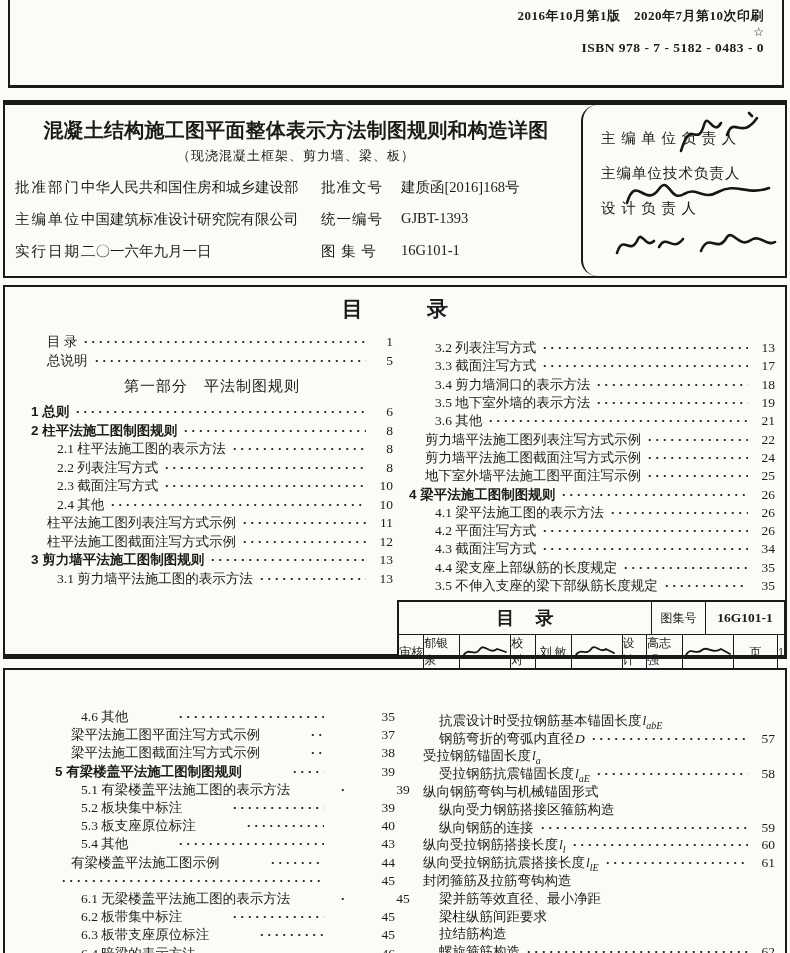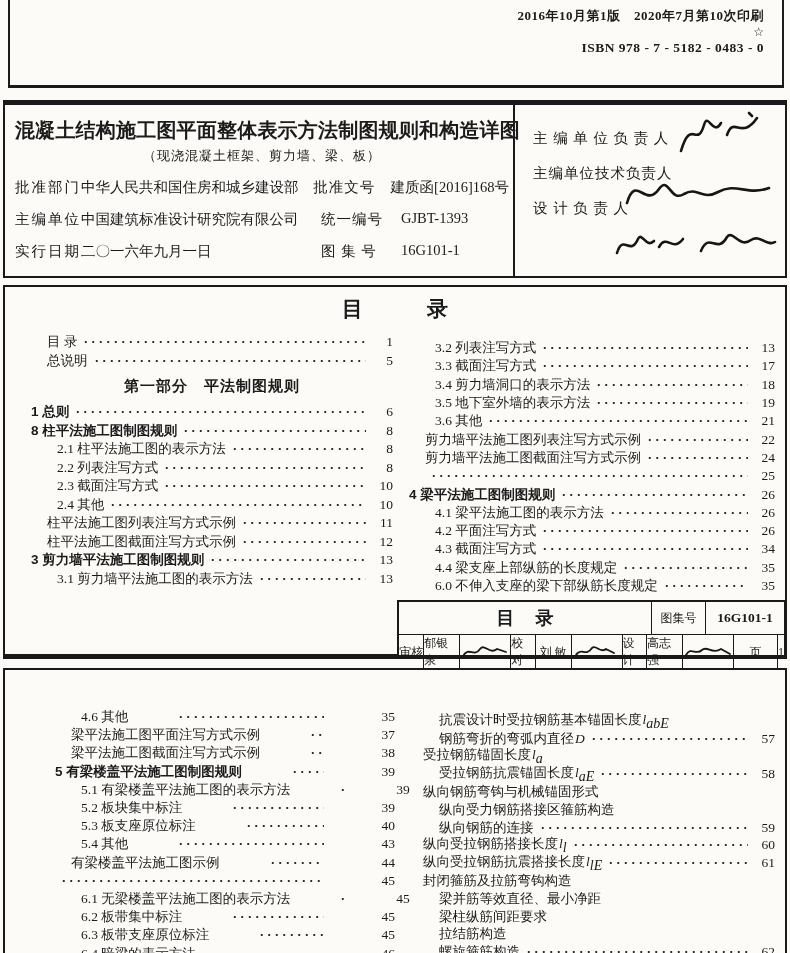--- a/index.html
+++ b/index.html
@@ -9,23 +9,23 @@
 
   
   #print-box{left:8px;top:-2px;width:776px;height:90px;border-bottom-width:3px;}
   #print-inner{position:absolute;right:18px;top:7px;width:300px;text-align:right;}
   #print-edition{font-size:13px;font-weight:700;letter-spacing:.5px;white-space:nowrap;}
   #print-star{font-size:12px;line-height:15px;}
   #print-isbn{font-size:13.5px;font-weight:700;letter-spacing:.5px;}
 
   
   #title-box{left:3px;top:100px;width:784px;height:178px;border-top-width:5px;display:flex;}
-  #tb-left{width:508px;box-sizing:border-box;padding:8px 4px 0 10px;}
+  #tb-left{width:576px;box-sizing:border-box;padding:8px 4px 0 10px;}
   #tb-right{flex:1;border-left:2px solid #1a1a1a;position:relative;box-sizing:border-box;
-            padding:24px 8px 0 18px;}
+            padding:24px 8px 0 18px;border-radius:16px;}
   #tb-title{font-family:"Liberation Sans","DejaVu Sans",sans-serif;font-weight:700;
             font-size:20px;letter-spacing:.2px;text-align:center;white-space:nowrap;margin-top:4px;}
   #tb-subtitle{font-size:13px;text-align:center;margin-top:3px;letter-spacing:1px;}
   .tb-row{display:flex;font-size:14.5px;margin-top:13px;white-space:nowrap;}
   .tb-lbl{width:66px;letter-spacing:2px;}
   .tb-val{width:240px;}
   .tb-lbl2{width:80px;letter-spacing:1px;}
   .tb-val2{flex:1;}
   .official-row{font-size:14.5px;height:35px;white-space:nowrap;letter-spacing:1px;}
   .sig{position:absolute;pointer-events:none;}
@@ -46,24 +46,24 @@
   #toc-right .toc-row{height:18.3px;}
   #toc2-left .toc-row{height:18.2px;gap:44px;}
   #toc2-right .toc-row{height:17.8px;}
   .toc-row.bold{font-family:"Liberation Sans","DejaVu Sans",sans-serif;font-weight:700;font-size:13.5px;}
   .ind1{margin-left:16px;}
   .ind2{margin-left:26px;}
   .leader{flex:1;min-width:10px;margin:0 3px 0 5px;height:8px;align-self:center;
       background-image:radial-gradient(circle,#2c2c2c 1.1px,rgba(0,0,0,0) 1.3px);
       background-size:7.5px 8px;background-repeat:repeat-x;background-position:0 55%;}
   .pg{width:24px;text-align:right;font-size:13.5px;font-family:"Liberation Serif","DejaVu Serif",serif;font-weight:400;}
-  .toc-part-heading{font-family:"Liberation Sans","DejaVu Sans",sans-serif;font-weight:700;
+  .toc-part-heading{font-family:"Liberation Sans","DejaVu Sans",sans-serif;font-weight:400;
       font-size:15px;text-align:center;height:20px;margin:7px 0 6px 0;letter-spacing:1px;}
   .sym{font-style:italic;padding-left:1px;font-family:"Liberation Serif","DejaVu Serif",serif;font-weight:400;}
-  .sub{font-size:14px;vertical-align:sub;font-style:italic;}
+  .sub{font-size:10px;vertical-align:sub;font-style:italic;}
 
   
   #toc-footer{position:absolute;left:392px;top:313px;width:389px;height:57px;
       border:2px solid #1a1a1a;box-sizing:border-box;display:flex;flex-direction:column;background:#fcfbf8;}
   #tf-top{display:flex;height:33px;border-bottom:1.5px solid #1a1a1a;}
   #tf-title{width:252px;text-align:center;line-height:32px;
       font-family:"Liberation Sans","DejaVu Sans",sans-serif;font-weight:700;font-size:18px;word-spacing:16px;}
   #tf-codelbl{width:54px;border-left:1.5px solid #1a1a1a;font-size:12px;text-align:center;line-height:32px;}
   #tf-code{flex:1;border-left:1.5px solid #1a1a1a;font-size:13.5px;font-weight:700;text-align:center;line-height:32px;
       font-family:"Liberation Serif","DejaVu Serif",serif;}
@@ -149,21 +149,21 @@
           <span class="leader"></span>
           <span class="pg">5</span>
         </div>
         <div class="toc-part-heading">第一部分　平法制图规则</div>
         <div class="toc-row bold">
           <span>1 总则</span>
           <span class="leader"></span>
           <span class="pg">6</span>
         </div>
         <div class="toc-row bold">
-          <span>8 柱平法施工图制图规则</span>
+          <span>2 柱平法施工图制图规则</span>
           <span class="leader"></span>
           <span class="pg">8</span>
         </div>
         <div class="toc-row ind2">
           <span>2.1 柱平法施工图的表示方法</span>
           <span class="leader"></span>
           <span class="pg">8</span>
         </div>
         <div class="toc-row ind2">
           <span>2.2 列表注写方式</span>
@@ -231,20 +231,21 @@
           <span>剪力墙平法施工图列表注写方式示例</span>
           <span class="leader"></span>
           <span class="pg">22</span>
         </div>
         <div class="toc-row ind1">
           <span>剪力墙平法施工图截面注写方式示例</span>
           <span class="leader"></span>
           <span class="pg">24</span>
         </div>
         <div class="toc-row ind1">
+          <span>地下室外墙平法施工图平面注写示例</span>
           <span class="leader"></span>
           <span class="pg">25</span>
         </div>
         <div class="toc-row bold">
           <span>4 梁平法施工图制图规则</span>
           <span class="leader"></span>
           <span class="pg">26</span>
         </div>
         <div class="toc-row ind2">
           <span>4.1 梁平法施工图的表示方法</span>
@@ -260,21 +261,21 @@
           <span>4.3 截面注写方式</span>
           <span class="leader"></span>
           <span class="pg">34</span>
         </div>
         <div class="toc-row ind2">
           <span>4.4 梁支座上部纵筋的长度规定</span>
           <span class="leader"></span>
           <span class="pg">35</span>
         </div>
         <div class="toc-row ind2">
-          <span>6.0 不伸入支座的梁下部纵筋长度规定</span>
+          <span>3.5 不伸入支座的梁下部纵筋长度规定</span>
           <span class="leader"></span>
           <span class="pg">35</span>
         </div>
       </div>
 
     <div id="toc-footer">
       <div id="tf-top">
         <div id="tf-title">目 录</div>
         <div id="tf-codelbl" class="tf-cell">图集号</div>
         <div id="tf-code" class="tf-cell">16G101-1</div>

